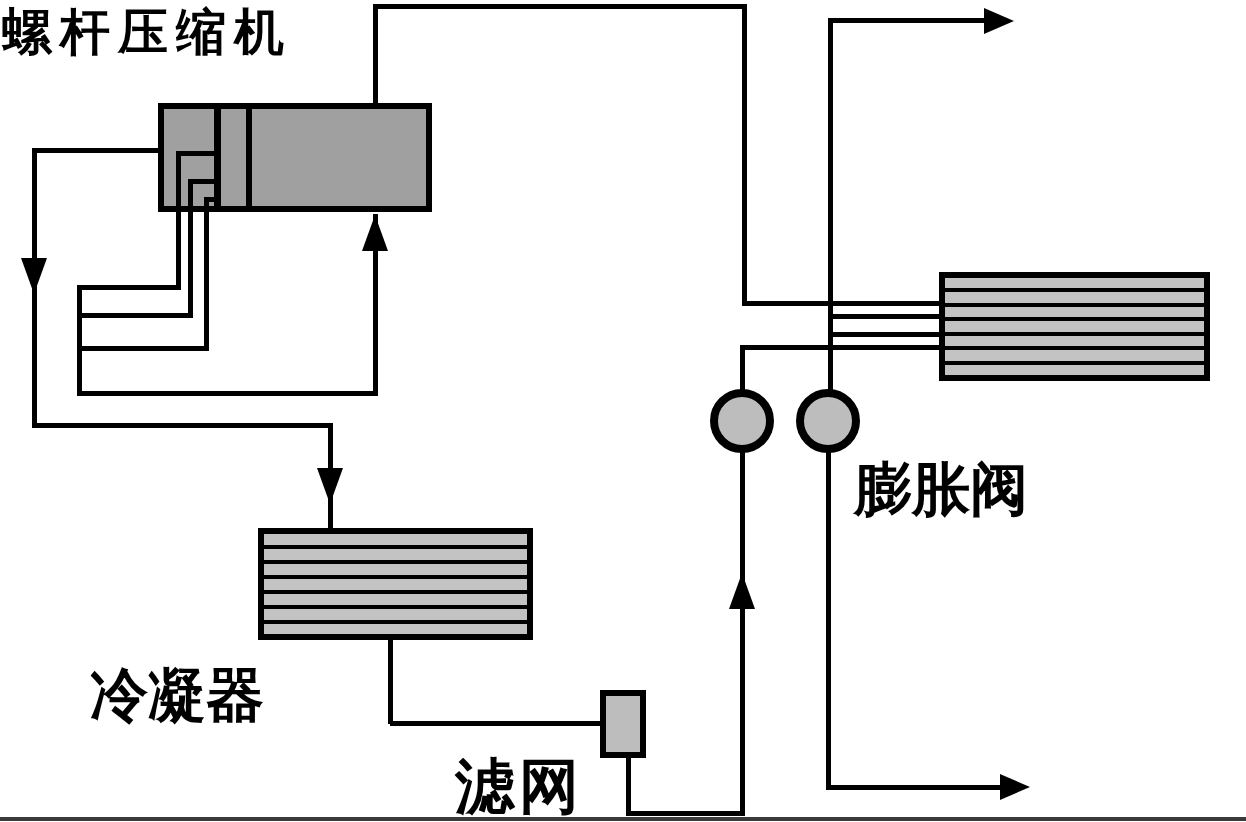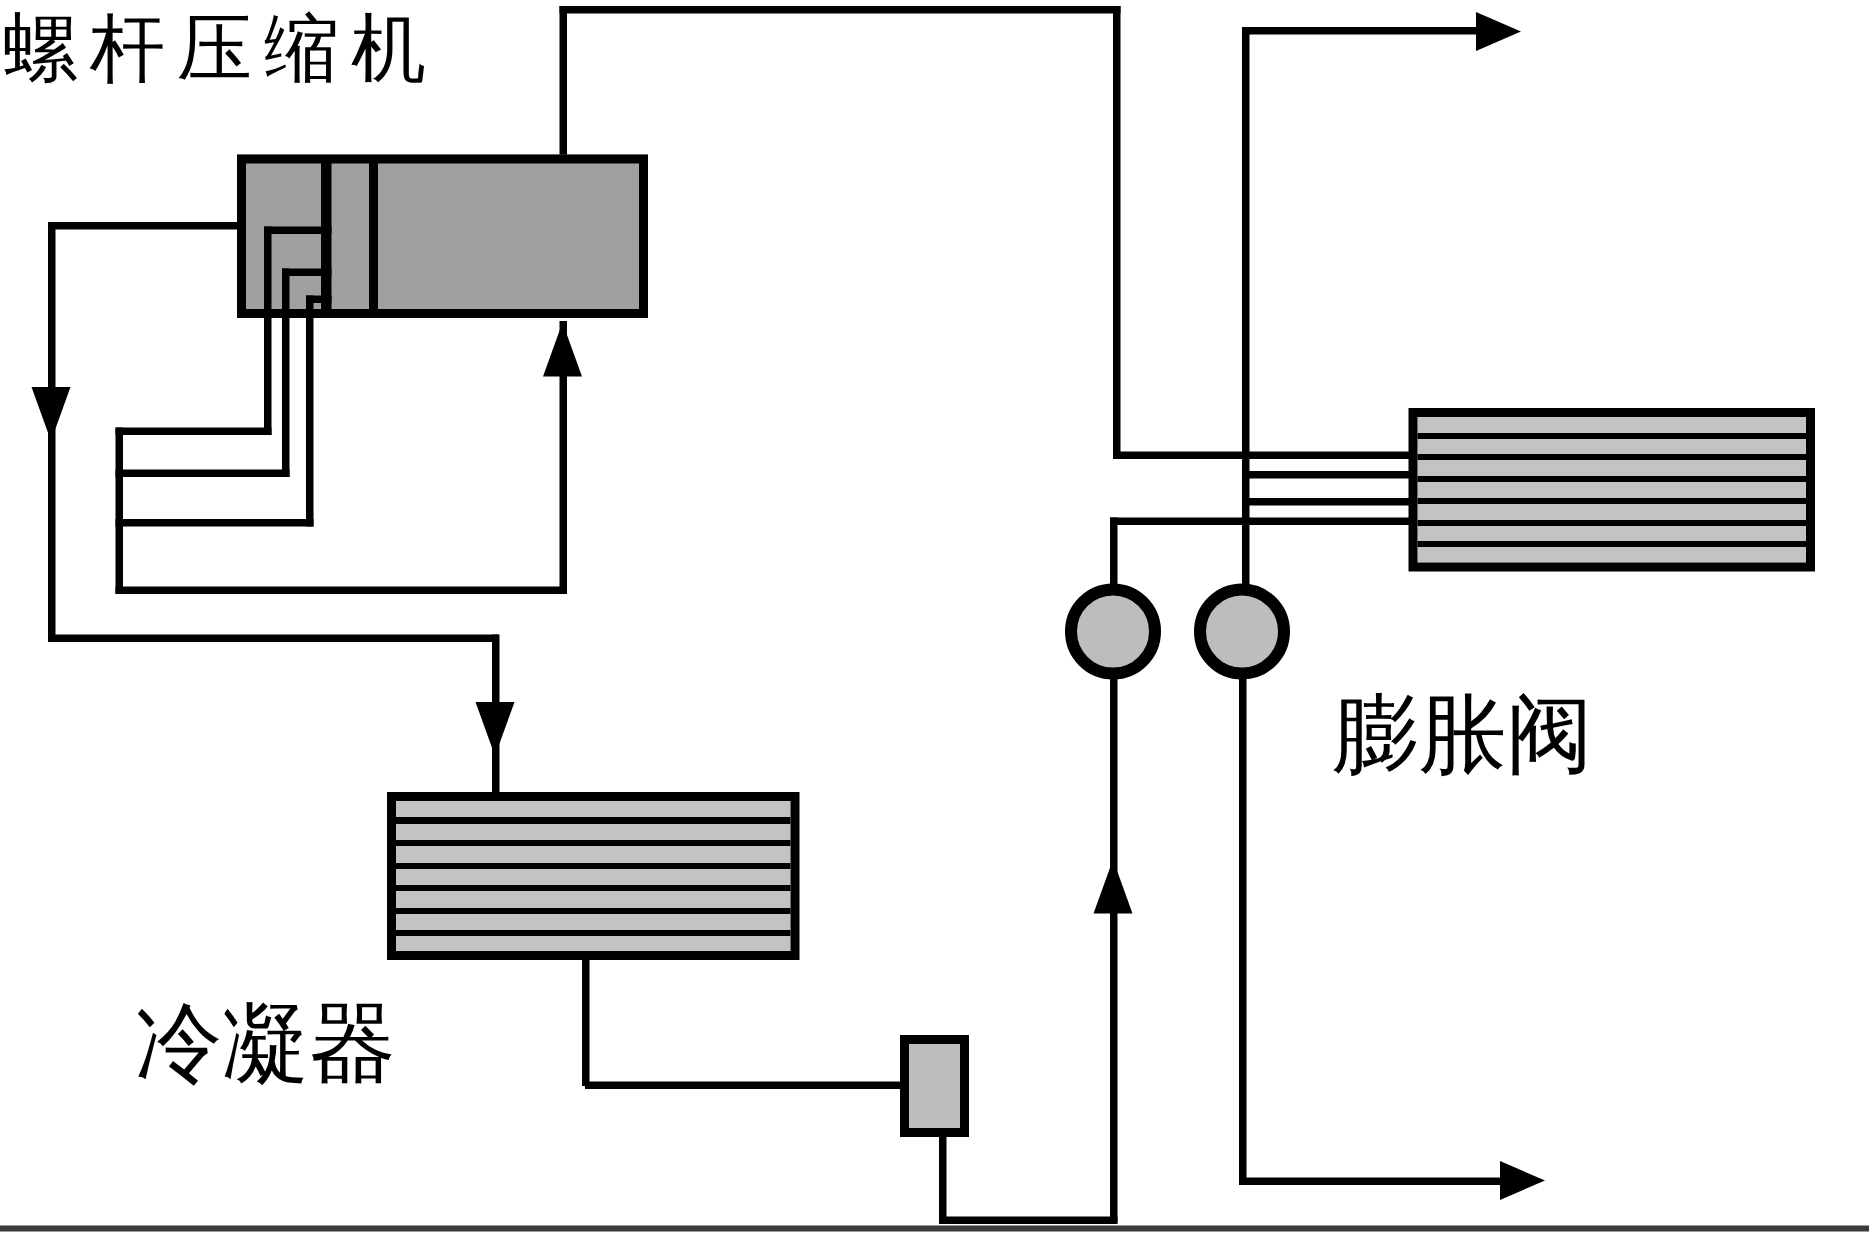--- a/index.html
+++ b/index.html
@@ -23,21 +23,21 @@
   }
   .divider{position:absolute;background:var(--line,#000);}
   .arrow{position:absolute;width:0;height:0;}
   .arrow.up{border-left:13px solid transparent;border-right:13px solid transparent;
             border-bottom:36px solid var(--line,#000);}
   .arrow.down{border-left:13px solid transparent;border-right:13px solid transparent;
             border-top:36px solid var(--line,#000);}
   .arrow.right{border-top:13px solid transparent;border-bottom:13px solid transparent;
             border-left:30px solid var(--line,#000);}
   .label{
-    position:absolute;color:var(--line,#000);font-weight:normal;white-space:nowrap;
+    position:absolute;color:var(--line,#000);font-weight:bold;white-space:nowrap;
     line-height:1.05;
   }
   #bottom-rule{position:absolute;left:0;top:817px;width:1246px;height:4px;
     background:var(--bottom-rule,#3a3a3a);}
 </style>
 </head>
 <body>
 
 <div id="stage">
 
@@ -93,16 +93,17 @@
   <div class="pipe" style="left:77px;top:313px;width:116px;height:5px;"></div>
   <div class="pipe" style="left:77px;top:346px;width:132px;height:5px;"></div>
   <div class="pipe" style="left:77px;top:391px;width:301px;height:5px;"></div>
   <div class="pipe" style="left:373px;top:214px;width:5px;height:182px;"></div>
   <div class="arrow up" style="left:362px;top:215px;"></div>
 
   <div class="box exchanger evap" style="left:939px;top:272px;width:271px;height:109px;"></div>
 
   <div class="label" style="left:2px;top:6px;font-size:50px;letter-spacing:8px;">螺杆压缩机</div>
   <div class="label" style="left:90px;top:666px;font-size:58px;">冷凝器</div>
-  <div class="label" style="left:888px;top:460px;font-size:58px;">膨胀阀</div>
+  <div class="label" style="left:455px;top:756px;font-size:60px;letter-spacing:4px;">滤网</div>
+  <div class="label" style="left:854px;top:460px;font-size:58px;">膨胀阀</div>
 
   <div id="bottom-rule"></div>
 </div>
 
 </body></html>

